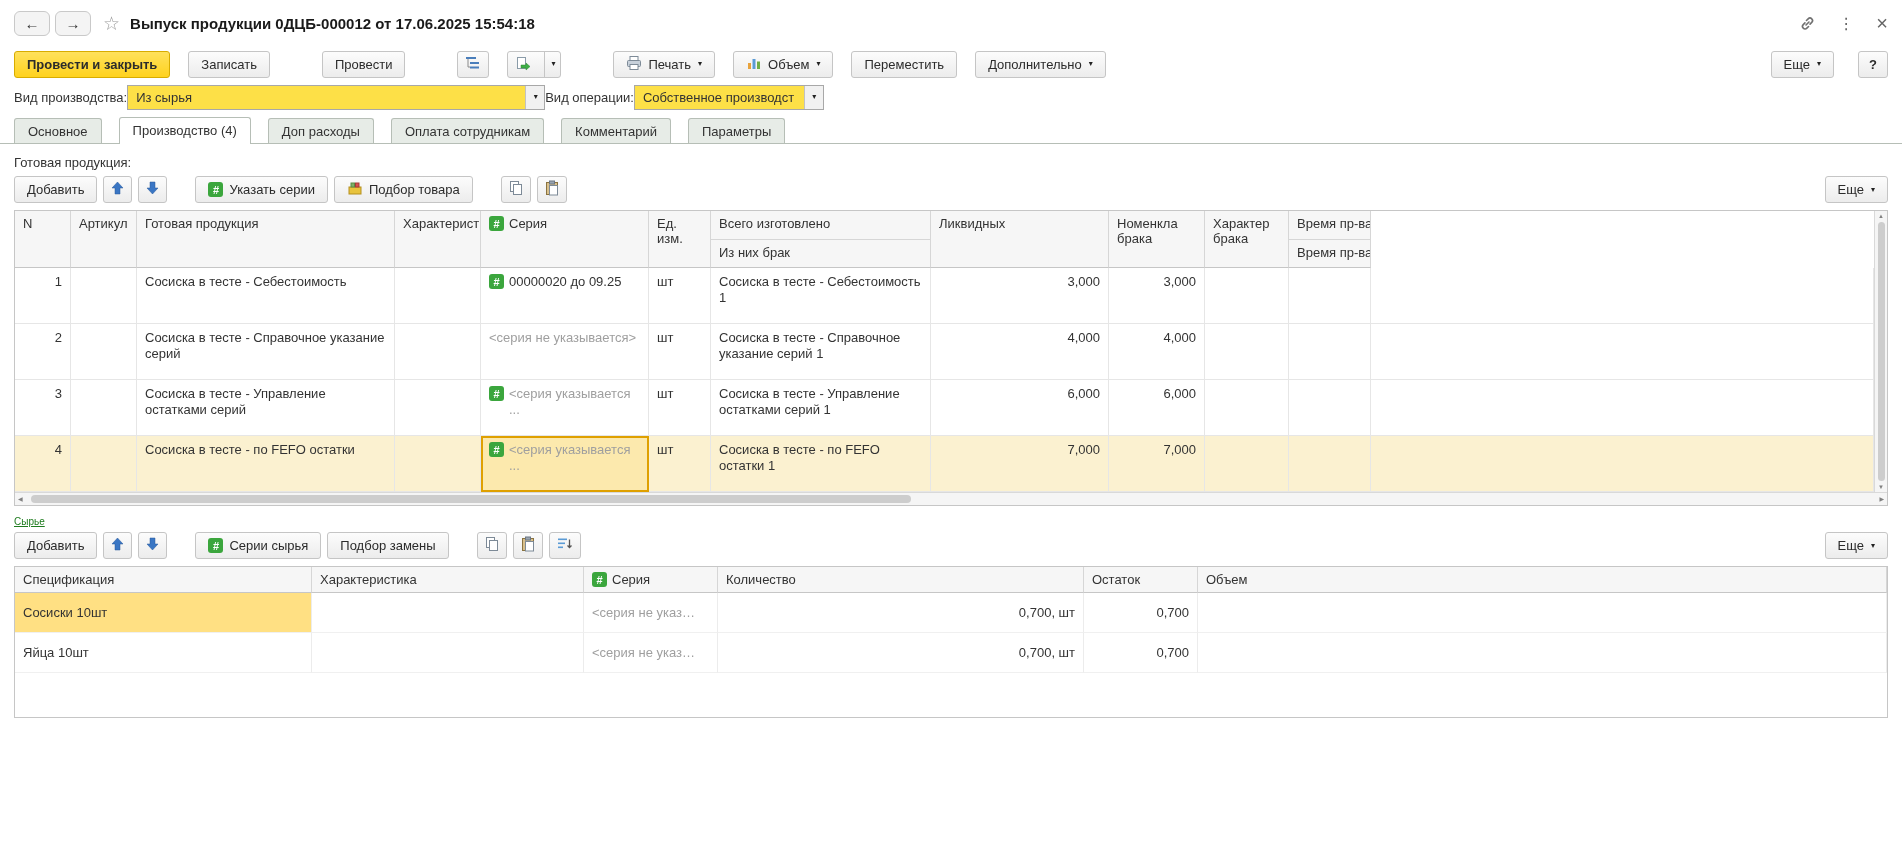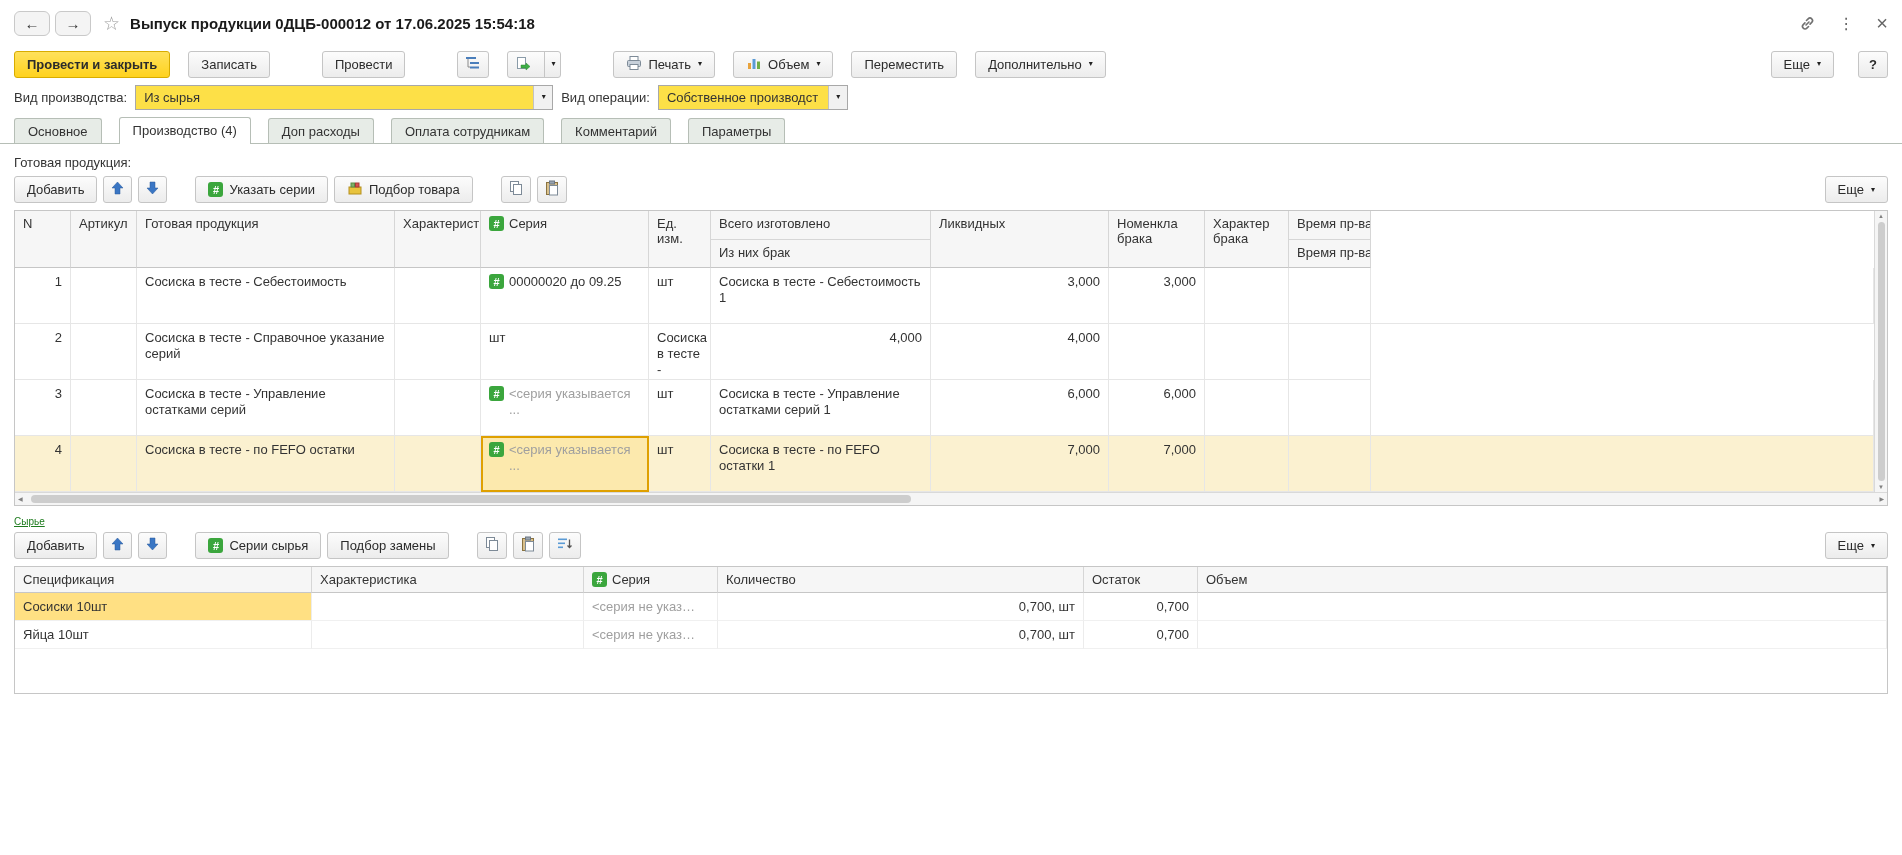--- a/index.html
+++ b/index.html
@@ -31,21 +31,21 @@
   .btn.icon{padding:0 7px;}
   .caret{font-size:8px;color:#222;margin-left:1px;line-height:1;}
   .split{padding:0;}
   .sp-main{padding:0 7px;display:flex;align-items:center;height:100%;}
   .sp-caret{border-left:1px solid #c5c5c5;padding:0 5px;height:100%;display:flex;align-items:center;}
   .spacer{width:16px;flex:none;}
   .toolbar-right{margin-left:auto;display:flex;gap:24px;align-items:center;}
   .btn.help{width:30px;justify-content:center;padding:0;font-weight:700;}
 
   
-  .fieldrow{display:flex;align-items:center;height:30px;padding:0 14px;gap:8px;}
+  .fieldrow{display:flex;align-items:center;height:30px;padding:0 14px;gap:0;}
   .combo{height:25px;border:1px solid #a8a8a8;background:#fde047;display:flex;align-items:stretch;}
   .combo.w1{width:418px;}
   .combo.w2{width:190px;}
   .combo-value{flex:1;padding:0 8px;display:flex;align-items:center;white-space:nowrap;overflow:hidden;}
   .combo-dd{width:19px;border-left:1px solid #c2c2c2;background:#f1f1f1;display:flex;align-items:center;justify-content:center;cursor:pointer;}
   .second-label{}
 
   
   .tabs{display:flex;align-items:flex-end;gap:17px;padding:4px 14px 0;position:relative;height:32px;}
   .tabs::after{content:"";position:absolute;left:0;right:0;bottom:0;height:1px;background:#b6beb6;}
@@ -78,21 +78,21 @@
   .vscroll{position:absolute;top:0;right:0;bottom:13px;width:13px;background:#f5f5f5;border-left:1px solid #d9d9d9;
     display:flex;flex-direction:column;align-items:center;padding:2px 0;}
   .sarrow{font-size:6px;color:#808080;line-height:1;z-index:1;}
   .vthumb{flex:1;width:7px;margin:3px 0;background:#cdcdcd;border-radius:4px;}
   .hscroll{height:13px;border-top:1px solid #d9d9d9;background:#f5f5f5;position:relative;display:flex;align-items:center;justify-content:space-between;padding:0 3px;}
   .hthumb{position:absolute;left:16px;width:47%;top:2px;bottom:2px;background:#cdcdcd;border-radius:4px;}
 
   .mat-link{display:inline-block;margin-top:10px;color:var(--link-green);text-decoration:underline;font-size:10px;cursor:pointer;}
   .grid2{display:grid;grid-template-columns:297px 272px 134px 366px 114px minmax(0,1fr);}
   .hdr2 > div{background:#f6f6f6;border-right:1px solid #d6d6d6;border-bottom:1px solid #c6c6c6;padding:0 8px;height:26px;display:flex;align-items:center;gap:5px;}
-  .row2 > div{padding:0 8px;height:28px;border-right:1px solid #ececec;border-bottom:1px solid #f0f0f0;display:flex;align-items:center;overflow:hidden;}
+  .row2 > div{padding:0 8px;height:40px;border-right:1px solid #ececec;border-bottom:1px solid #f0f0f0;display:flex;align-items:center;overflow:hidden;}
   .row2 .num{justify-content:flex-end;}
   .row2 .selcell{background:var(--table2-selected-cell);}
   .t2-filler{height:44px;}
 </style>
 </head>
 <body>
 
 <div class="titlebar">
   <div class="navbtns">
     <div class="nav-btn">
@@ -306,20 +306,23 @@
       <div></div>
       <div></div>
       <div></div>
     </div>
 
     <div class="grid1 row1">
       <div class="num">2</div>
       <div></div>
       <div>Сосиска в тесте - Справочное указание серий</div>
       <div></div>
+      <div class="cell-series">
+        <span class="placeholder">&lt;серия не указывается&gt;</span>
+      </div>
       <div>шт</div>
       <div>Сосиска в тесте - Справочное указание серий  1</div>
       <div class="num">4,000</div>
       <div class="num">4,000</div>
       <div></div>
       <div></div>
       <div></div>
     </div>
 
     <div class="grid1 row1">

